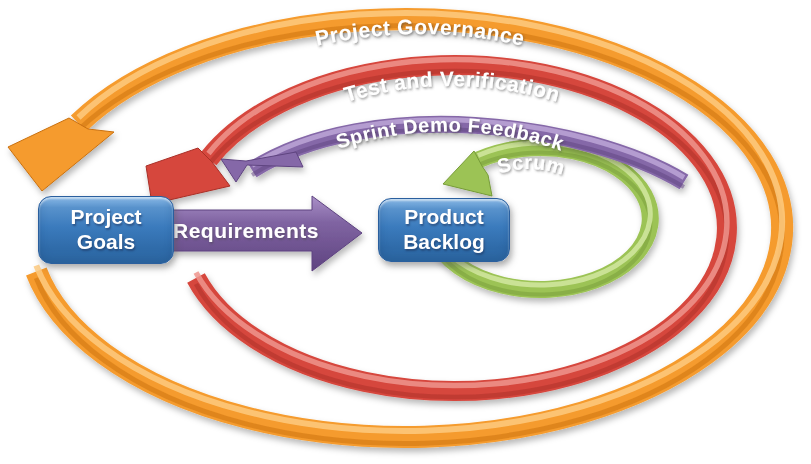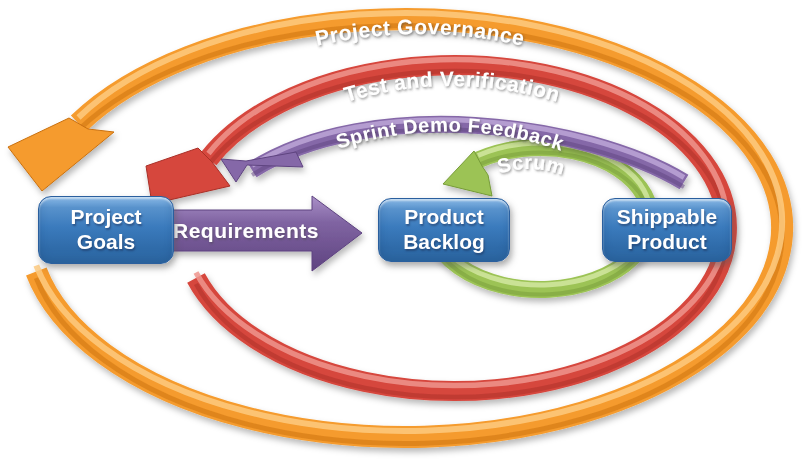--- a/index.html
+++ b/index.html
@@ -99,16 +99,13 @@
       </text>
     </g>
   </svg>
 
   <div class="node" style="left:38px; top:196px; width:136px; height:68px;">
     <span>Project Goals</span>
   </div>
   <div class="node" style="left:378px; top:198px; width:132px; height:64px;">
     <span>Product Backlog</span>
   </div>
-  <div class="node" style="left:602px; top:198px; width:130px; height:64px;">
-    <span>Shippable Product</span>
-  </div>
 </div>
 
 </body></html>

